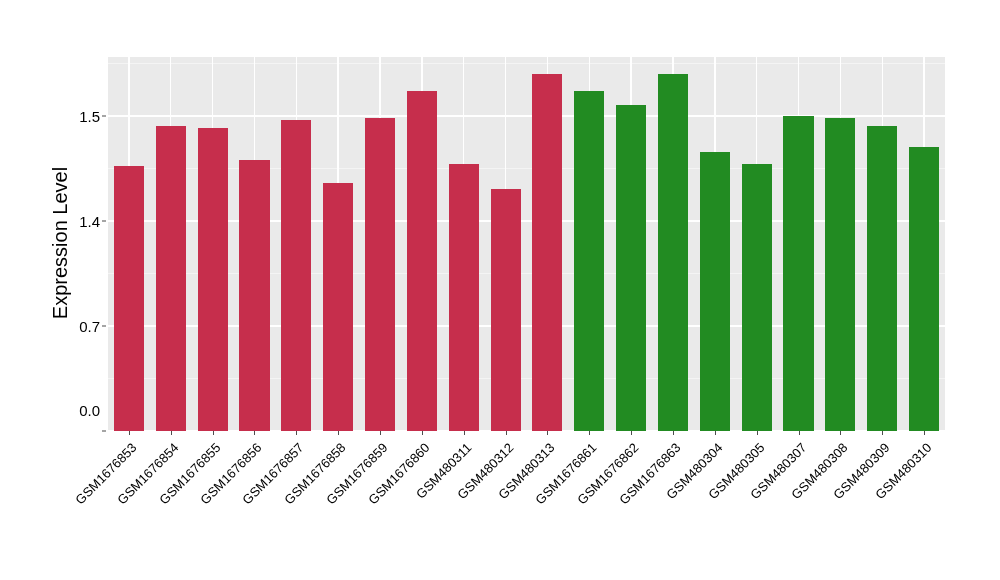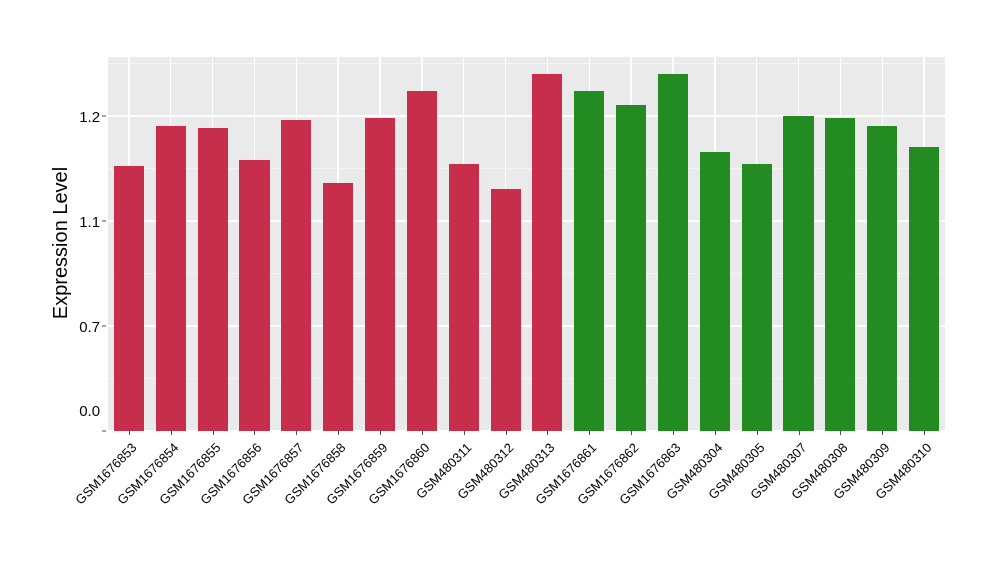--- a/index.html
+++ b/index.html
@@ -128,22 +128,22 @@
 </head>
 <body>
 
 <div id="chart-root">
 
   <div class="y-axis-title">Expression Level</div>
 
   <div class="y-ticks-col" id="y-ticks">
       <div class="y-tick-label" style="top: 410px;">0.0</div>
       <div class="y-tick-label" style="top: 325.944px;">0.7</div>
-      <div class="y-tick-label" style="top: 220.888px;">1.1</div>
-      <div class="y-tick-label" style="top: 115.831px;">1.2</div>
+      <div class="y-tick-label" style="top: 220.888px;">1.4</div>
+      <div class="y-tick-label" style="top: 115.831px;">1.5</div>
     </div>
 
   <div id="panel">
       <div class="grid-minor-h" style="top: 321.472px;"></div>
       <div class="grid-minor-h" style="top: 216.416px;"></div>
       <div class="grid-minor-h" style="top: 111.36px;"></div>
       <div class="grid-minor-h" style="top: 6.30337px;"></div>
       <div class="grid-major-h" style="top: 373.3px;"></div>
       <div class="grid-major-h" style="top: 268.244px;"></div>
       <div class="grid-major-h" style="top: 163.188px;"></div>

